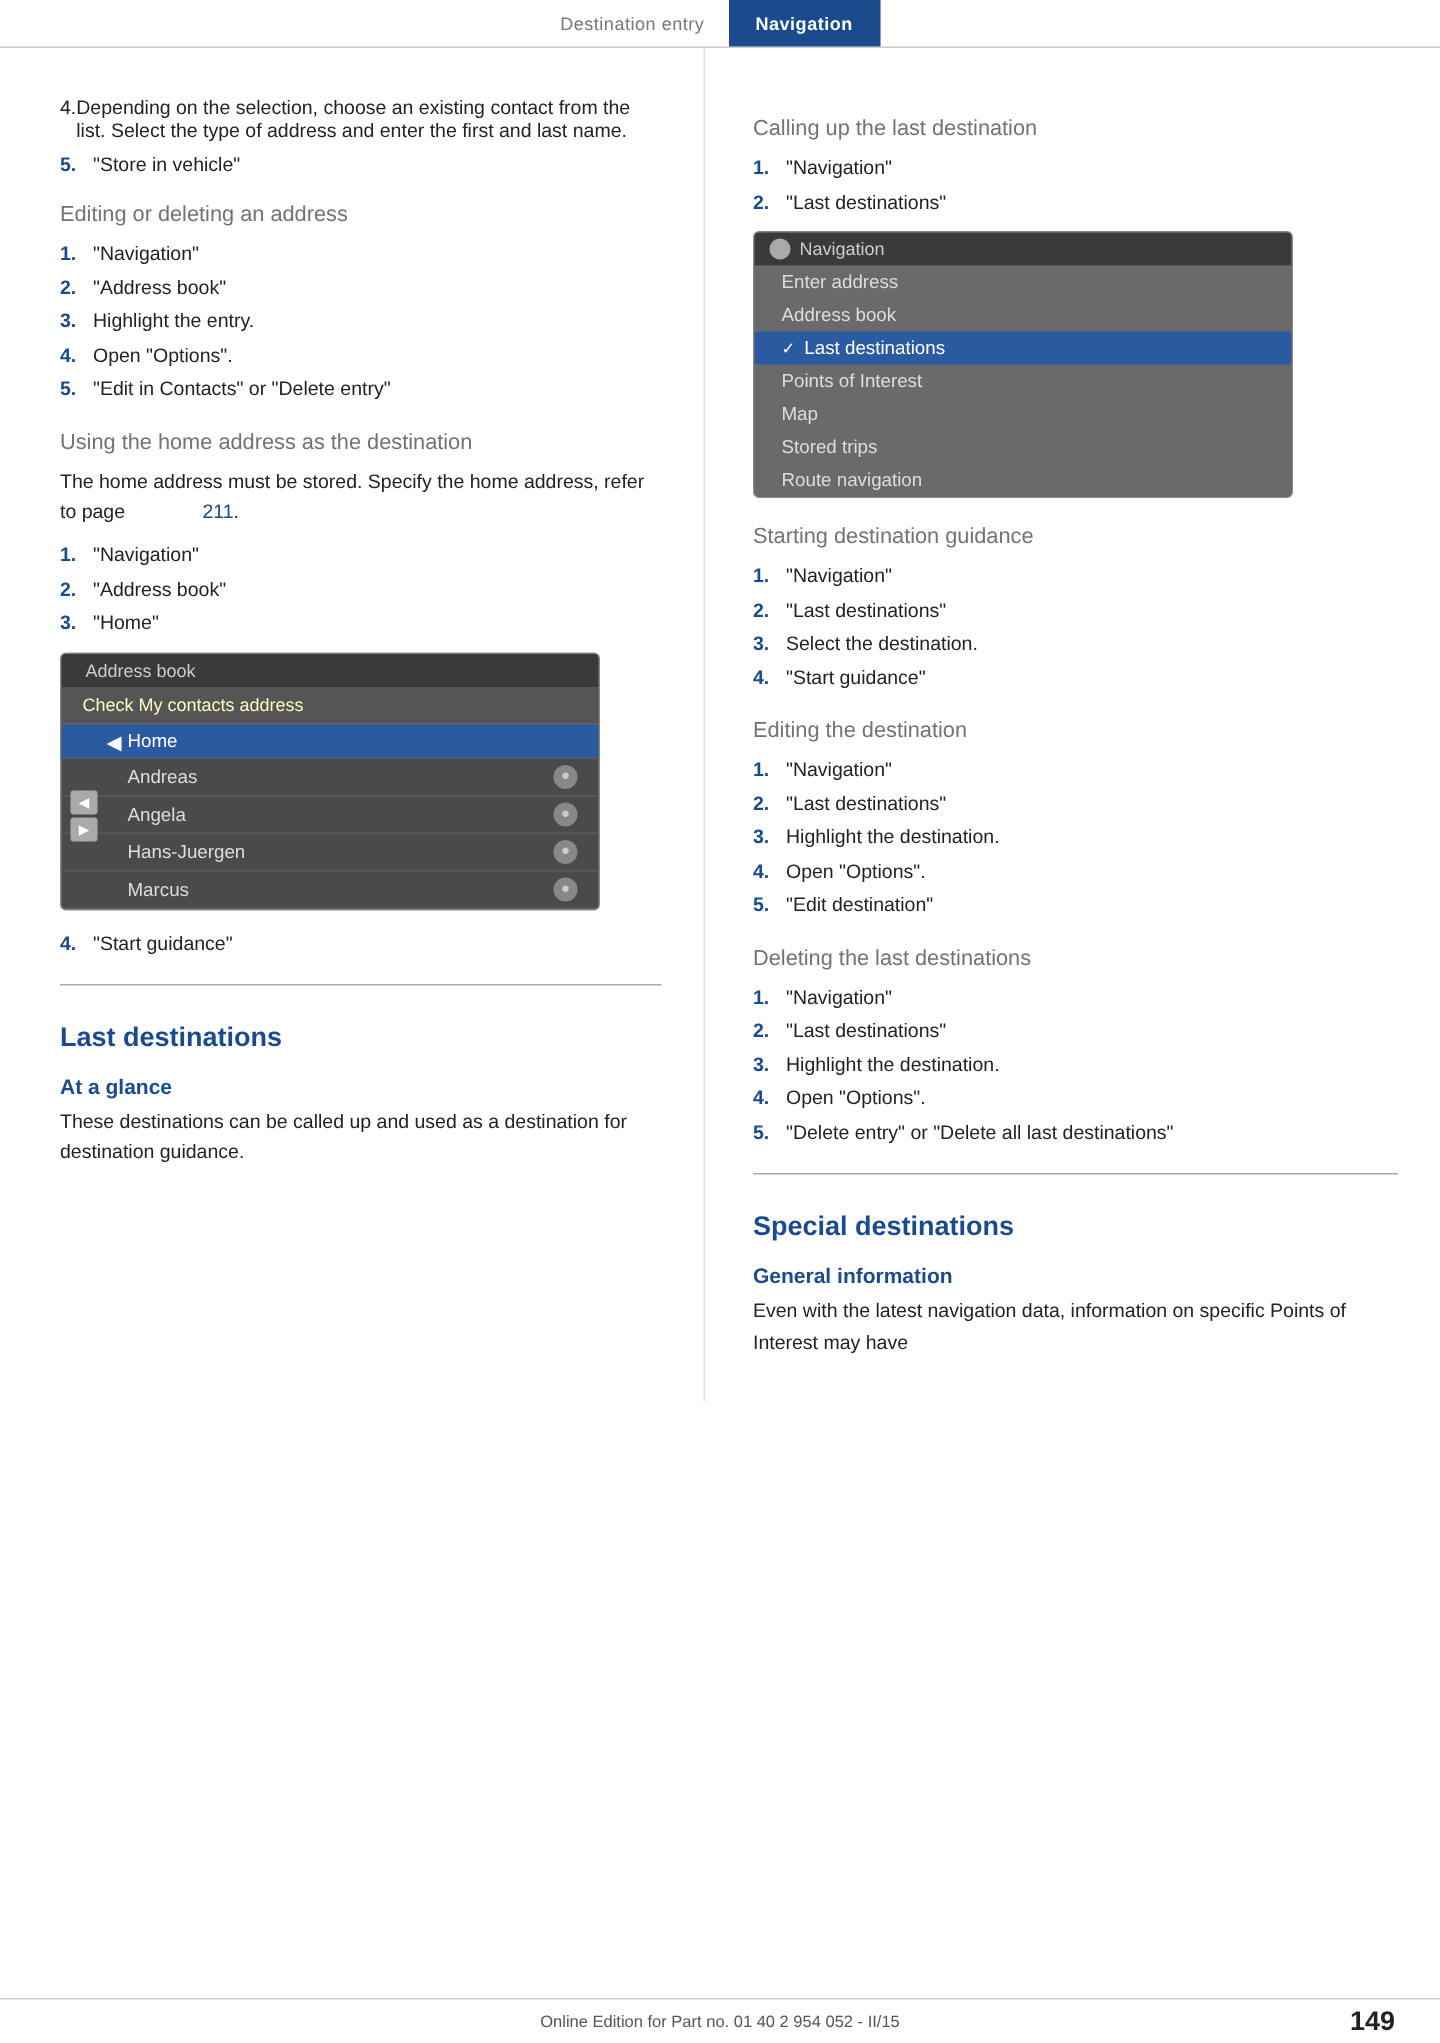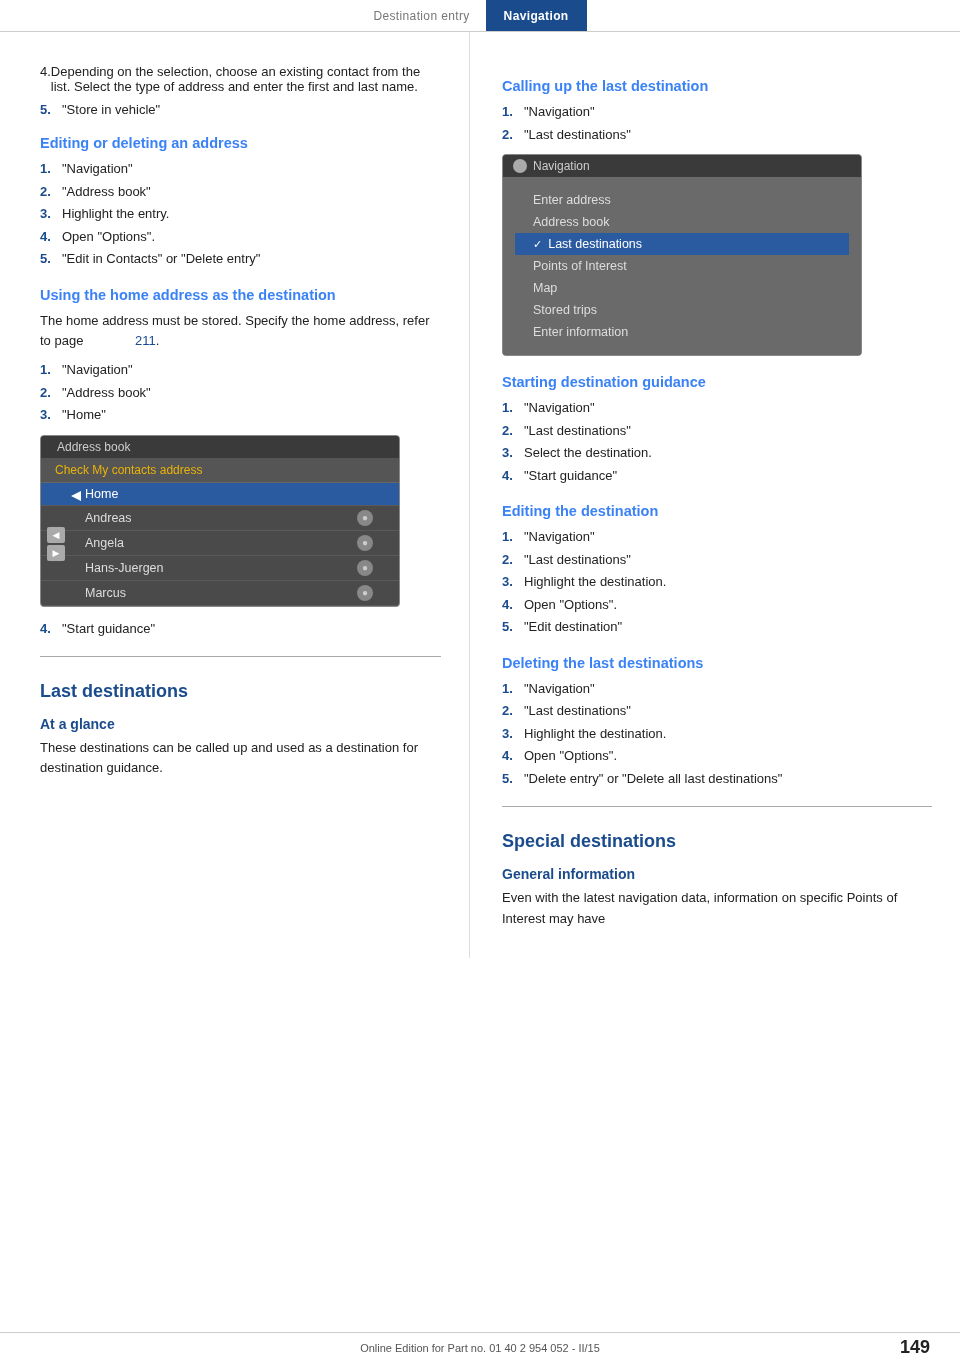--- a/index.html
+++ b/index.html
@@ -50,23 +50,23 @@
       padding: 28px 28px 20px 40px;
       border-right: 1px solid #ddd;
     }
     .right-col {
       width: 490px;
       padding: 28px 28px 20px 32px;
     }
 
     
     .section-heading {
-      color: #3b82f6;
+      color: #737373;
       font-size: 14.5px;
-      font-weight: bold;
+      font-weight: normal;
       margin-bottom: 8px;
       margin-top: 18px;
     }
     .section-heading-large {
       color: #1a4b8c;
       font-size: 18px;
       font-weight: bold;
       margin-top: 24px;
       margin-bottom: 8px;
     }
@@ -131,21 +131,21 @@
       gap: 6px;
     }
     .ui-box-title .icon-circle {
       width: 14px; height: 14px;
       background: #aaa;
       border-radius: 50%;
       display: inline-block;
     }
     .ui-box-menu {
       background: #6a6a6a;
-      padding: 12px;
+      padding: 0;
     }
     .ui-box-item {
       color: #ddd;
       font-size: 12.5px;
       padding: 4px 18px;
       cursor: default;
     }
     .ui-box-item.selected {
       background: #2a5aa0;
       color: #fff;
@@ -171,30 +171,30 @@
     .addr-box-title {
       background: #3a3a3a;
       color: #ccc;
       font-size: 12px;
       padding: 4px 10px;
       display: flex;
       align-items: center;
       gap: 6px;
     }
     .addr-box-check-contacts {
-      color: #eab308;
+      color: #fef9c3;
       font-size: 12px;
       padding: 5px 14px;
       background: #555;
       border-bottom: 1px solid #666;
     }
     .addr-box-item {
       color: #ddd;
       font-size: 12.5px;
-      padding: 4px 26px;
+      padding: 4px 14px;
       display: flex;
       align-items: center;
       justify-content: space-between;
       border-bottom: 1px solid #5a5a5a;
     }
     .addr-box-item.selected {
       background: #2a5aa0;
       color: #fff;
     }
     .addr-box-item .contact-icon {
@@ -377,21 +377,21 @@
         <div class="icon-circle"></div>
         <span>Navigation</span>
       </div>
       <div class="ui-box-menu">
         <div class="ui-box-item">Enter address</div>
         <div class="ui-box-item">Address book</div>
         <div class="ui-box-item selected">Last destinations</div>
         <div class="ui-box-item">Points of Interest</div>
         <div class="ui-box-item">Map</div>
         <div class="ui-box-item">Stored trips</div>
-        <div class="ui-box-item">Enter information</div>
+        <div class="ui-box-item">Route navigation</div>
       </div>
     </div>
 
     <div class="section-heading">Starting destination guidance</div>
     <ul class="num-list">
       <li>
           <span class="num">1.</span>
           <span class="text">"Navigation"</span>
         </li>
       <li>

